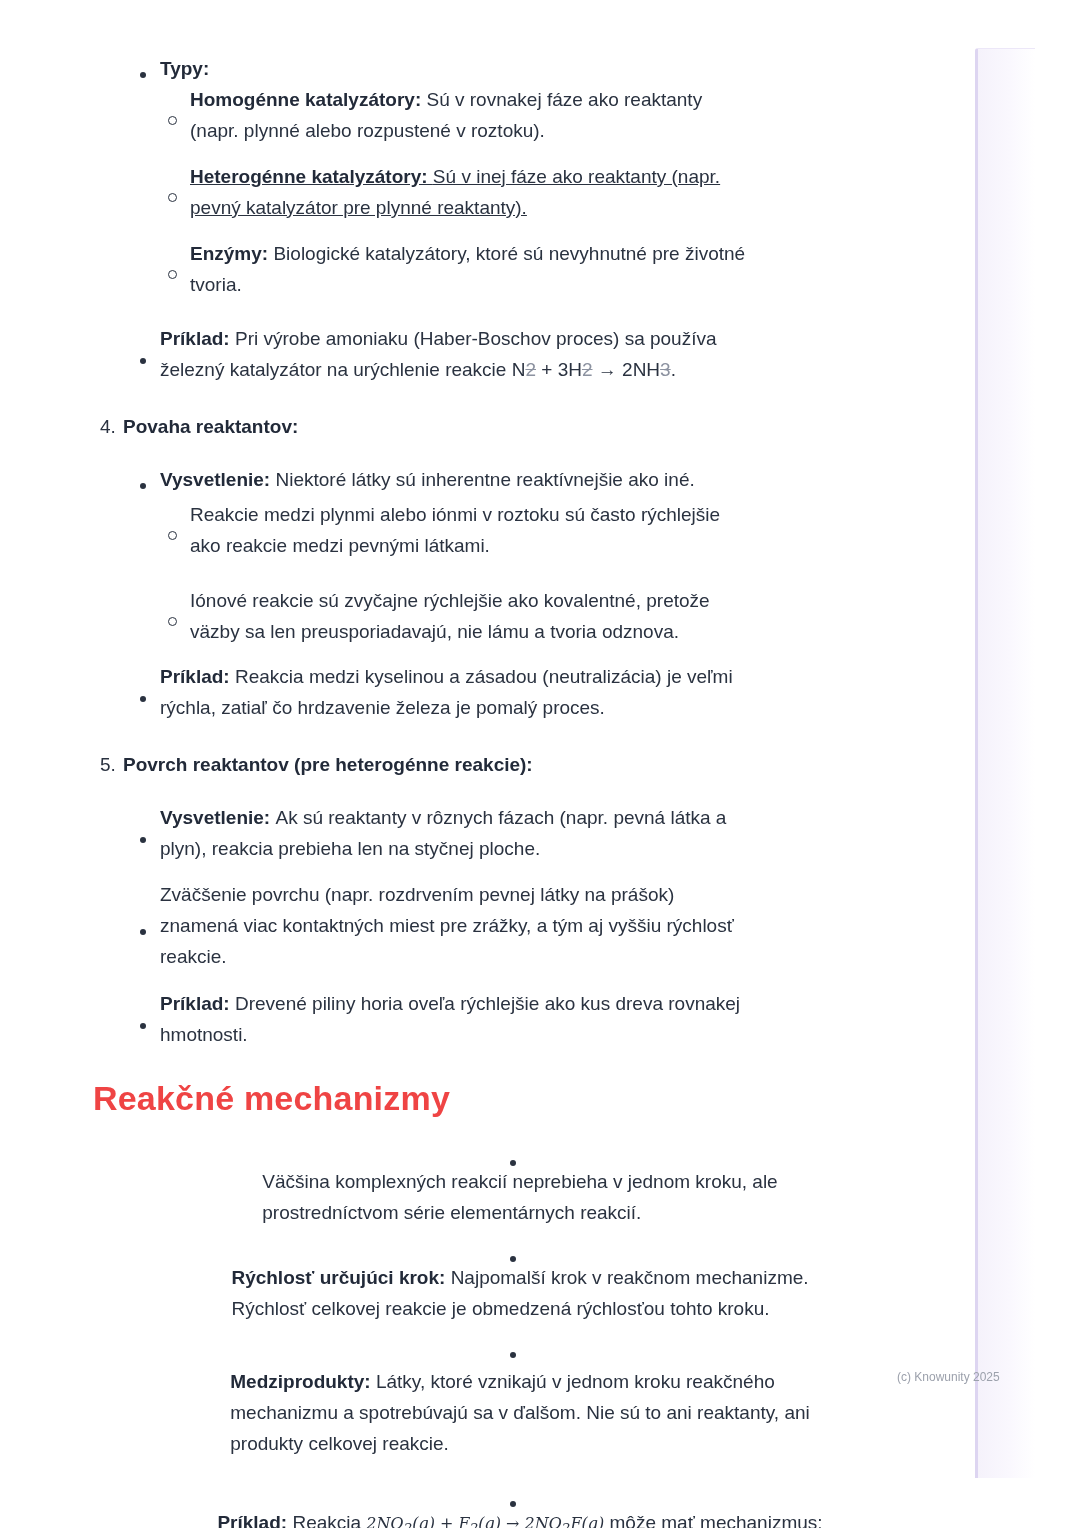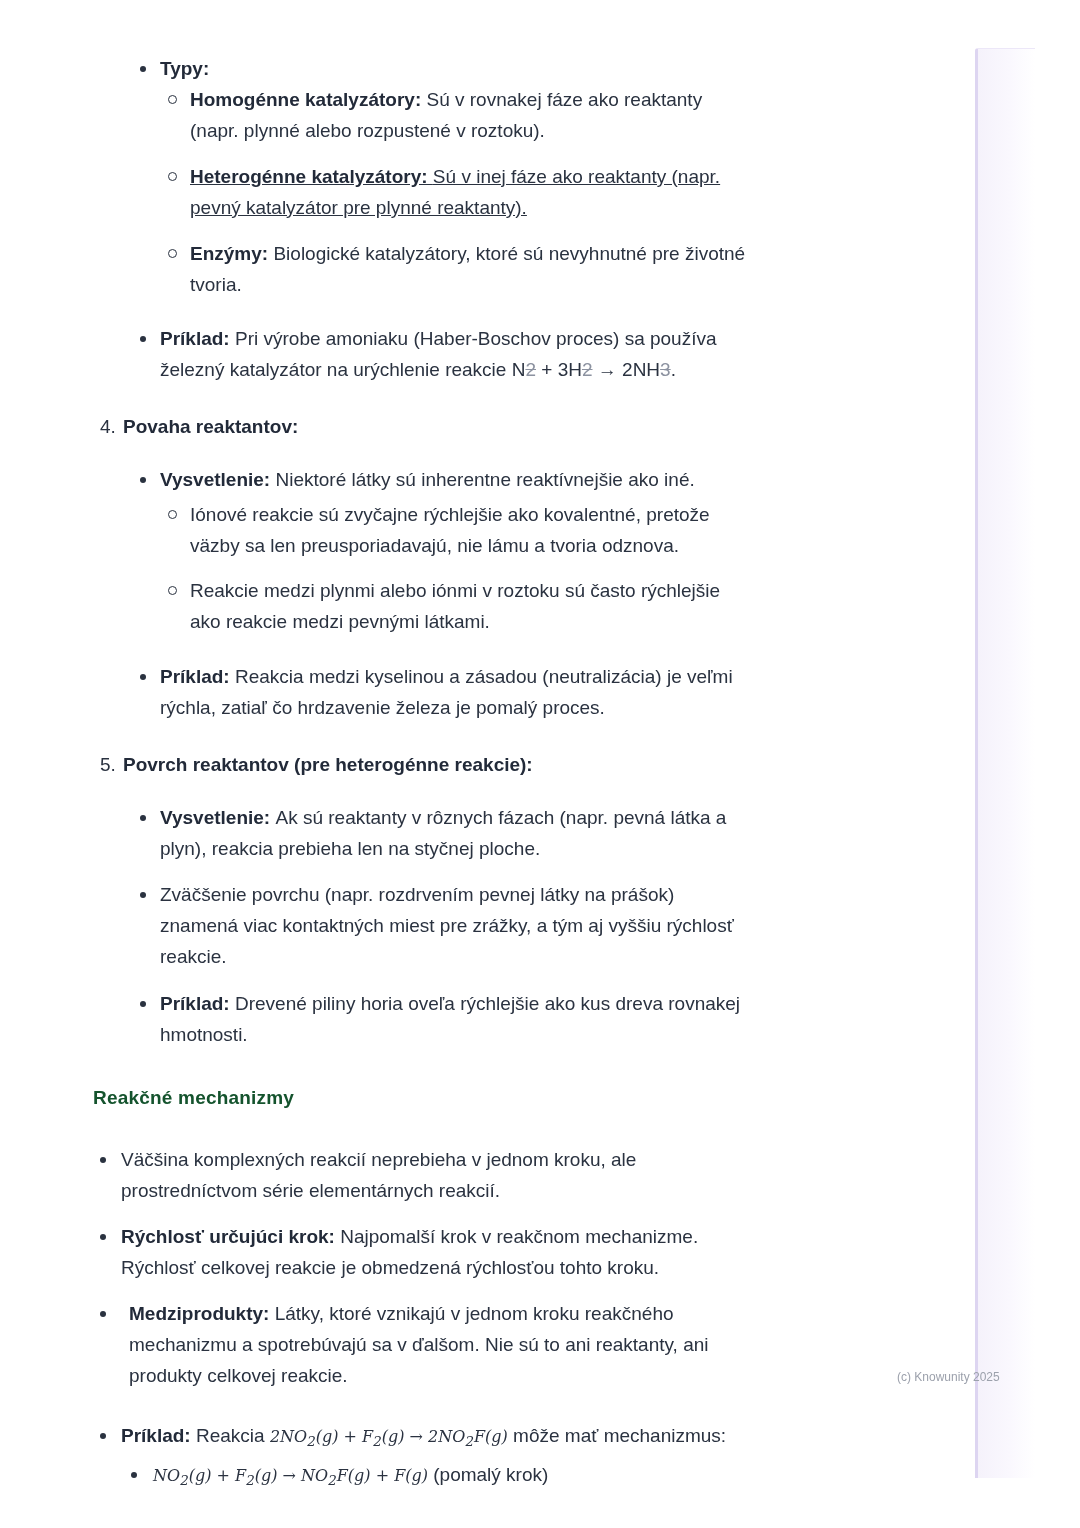--- a/index.html
+++ b/index.html
@@ -21,26 +21,26 @@
     border-top:1px solid #ece7f8;
     border-radius:3px 0 0 0;
   }
   .content {
     position:absolute;
     left:100px; top:53px;
     width:840px;
   }
   .block {
     display:flex;
-    align-items:flex-start;
+    align-items:center;
     font-size:19px;
     line-height:31px;
   }
   .mk { flex:0 0 auto; color:#2a3240; }
-  .l0  { margin-left:0;  }  .l0  > .mk { width:21px; }
+  .l0  { margin-left:0;flex-direction:column;  }  .l0  > .mk { width:21px; }
   .l1  { margin-left:40px;} .l1  > .mk { width:20px; }
   .l1m { margin-left:31px;} .l1m > .mk { width:22px; }
   .l2  { margin-left:68px;} .l2  > .mk { width:22px; }
   .num > .mk { width:23px; }
   .mk-dot::before {
     content:""; display:block;
     width:6px; height:6px; border-radius:50%;
     background:#2a3240; margin-top:13px;
   }
   .mk-circle::before {
@@ -55,22 +55,22 @@
   .seg-m {
     font-family:"DejaVu Serif","Liberation Serif",serif;
     font-style:italic; font-size:16px;
   }
   .seg-sub {
     font-family:"DejaVu Serif","Liberation Serif",serif;
     font-style:italic; font-size:13.5px; vertical-align:-4px;
   }
   .heading { margin-left:-7px; }
   .seg-h {
-    font-size:19px; line-height:36px; font-weight:700;
-    color:#14532d; letter-spacing:0.2px;
+    font-size:34px; line-height:36px; font-weight:700;
+    color:#ef4444; letter-spacing:0.2px;
   }
   .footer {
     position:absolute;
     left:897px; top:1368px;
     font-size:12px; line-height:18px;
     color:#9ca1ac;
     z-index:2;
     white-space:nowrap;
   }
 </style>
@@ -101,27 +101,27 @@
         <div class="txt"><span class="seg-b">Príklad: </span><span class="seg-t">Pri výrobe amoniaku (Haber-Boschov proces) sa používa</span><br><span class="seg-t">železný katalyzátor na urýchlenie reakcie N</span><span class="seg-s">2</span><span class="seg-t"> + 3H</span><span class="seg-s">2</span><span class="seg-t"> → 2NH</span><span class="seg-s">3</span><span class="seg-t">.</span></div>
       </div>
       <div class="block num" style="margin-bottom: 22px;">
         <span class="mk">4.</span>
         <div class="txt"><span class="seg-b">Povaha reaktantov:</span></div>
       </div>
       <div class="block l1" style="margin-bottom: 4px;">
         <span class="mk mk-dot"></span>
         <div class="txt"><span class="seg-b">Vysvetlenie: </span><span class="seg-t">Niektoré látky sú inherentne reaktívnejšie ako iné.</span></div>
       </div>
+      <div class="block l2" style="margin-bottom: 24px;">
+        <span class="mk mk-circle"></span>
+        <div class="txt"><span class="seg-t">Reakcie medzi plynmi alebo iónmi v roztoku sú často rýchlejšie</span><br><span class="seg-t">ako reakcie medzi pevnými látkami.</span></div>
+      </div>
       <div class="block l2" style="margin-bottom: 14px;">
         <span class="mk mk-circle"></span>
         <div class="txt"><span class="seg-t">Iónové reakcie sú zvyčajne rýchlejšie ako kovalentné, pretože</span><br><span class="seg-t">väzby sa len preusporiadavajú, nie lámu a tvoria odznova.</span></div>
-      </div>
-      <div class="block l2" style="margin-bottom: 24px;">
-        <span class="mk mk-circle"></span>
-        <div class="txt"><span class="seg-t">Reakcie medzi plynmi alebo iónmi v roztoku sú často rýchlejšie</span><br><span class="seg-t">ako reakcie medzi pevnými látkami.</span></div>
       </div>
       <div class="block l1" style="margin-bottom: 26px;">
         <span class="mk mk-dot"></span>
         <div class="txt"><span class="seg-b">Príklad: </span><span class="seg-t">Reakcia medzi kyselinou a zásadou (neutralizácia) je veľmi</span><br><span class="seg-t">rýchla, zatiaľ čo hrdzavenie železa je pomalý proces.</span></div>
       </div>
       <div class="block num" style="margin-bottom: 22px;">
         <span class="mk">5.</span>
         <div class="txt"><span class="seg-b">Povrch reaktantov (pre heterogénne reakcie):</span></div>
       </div>
       <div class="block l1" style="margin-bottom: 15px;">

